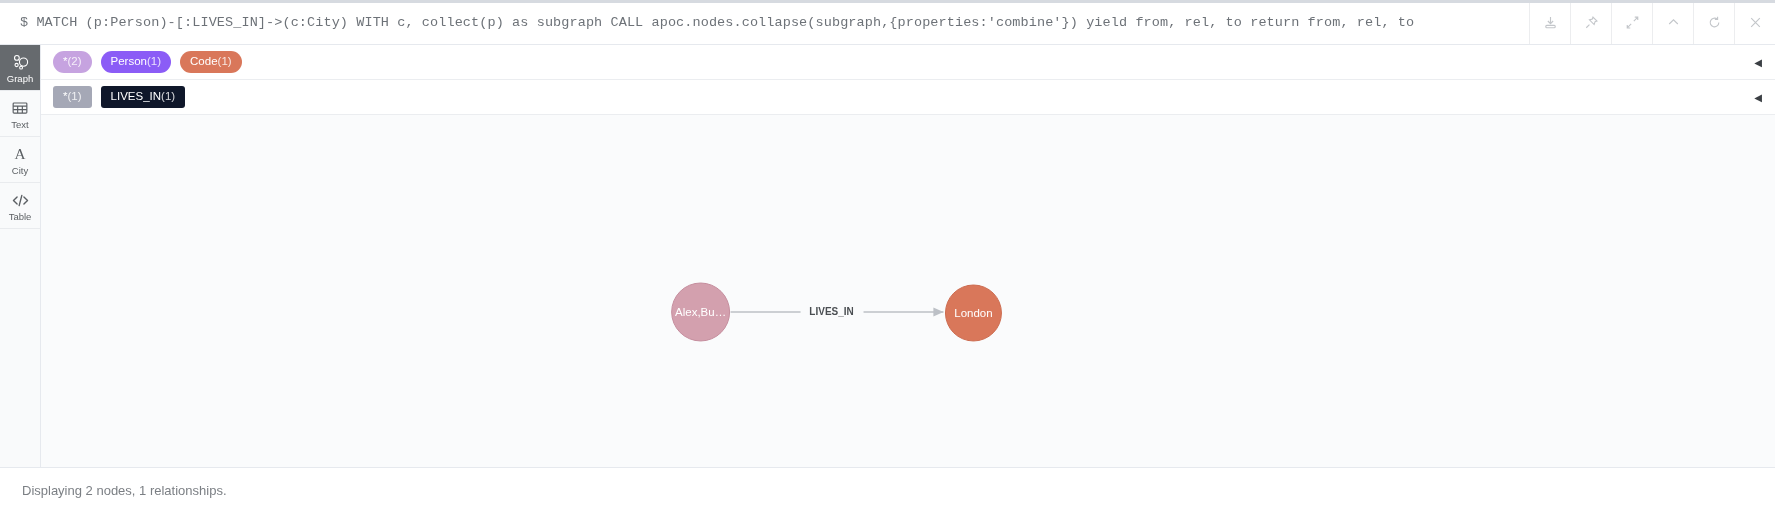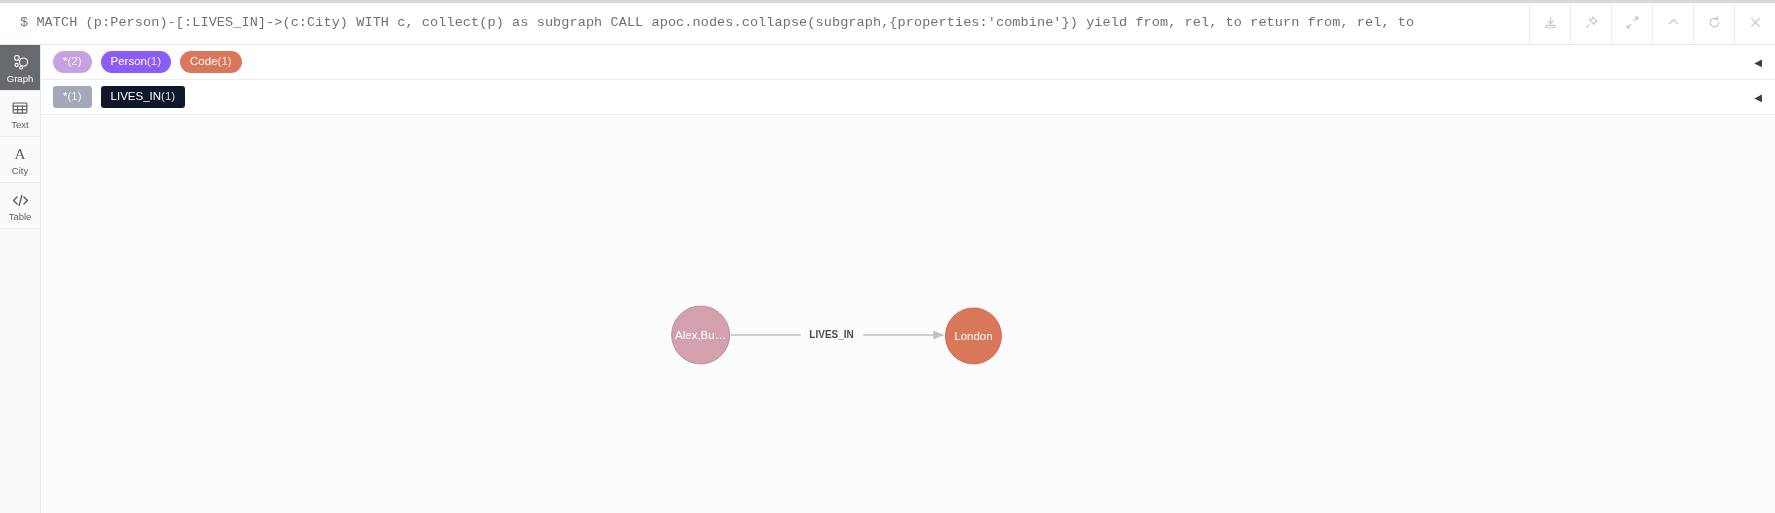--- a/index.html
+++ b/index.html
@@ -230,14 +230,17 @@
           <g>
             <circle cx="933" cy="193" r="28" fill="#d9775a" stroke="#cc6a4e" stroke-width="1"></circle>
             <text class="node-label" x="933" y="194">London</text>
           </g>
         </svg>
       </div>
 
     </div>
   </div>
 
+  <div class="statusbar">
+    <span>Displaying 2 nodes, 1 relationships.</span>
+  </div>
 
 </div>
 
 </body></html>

